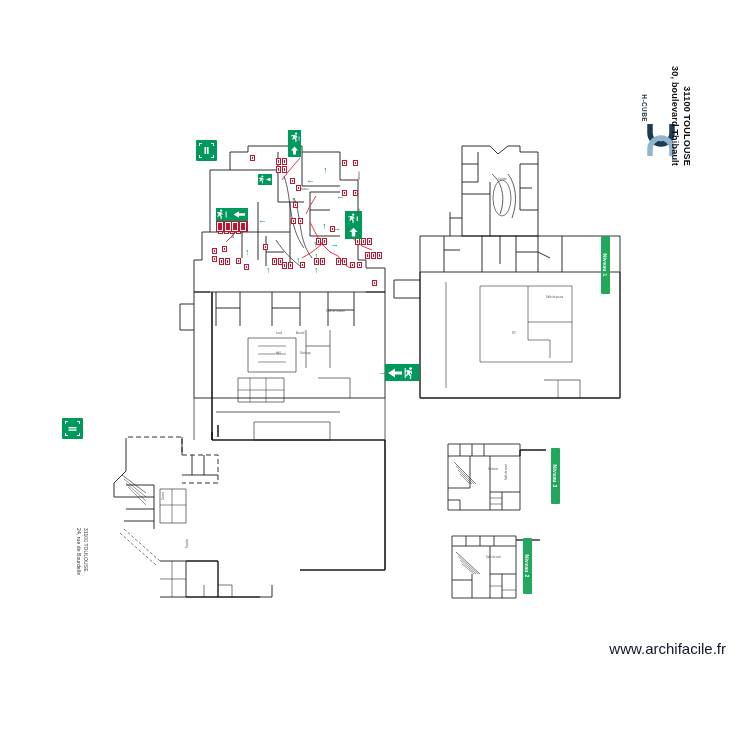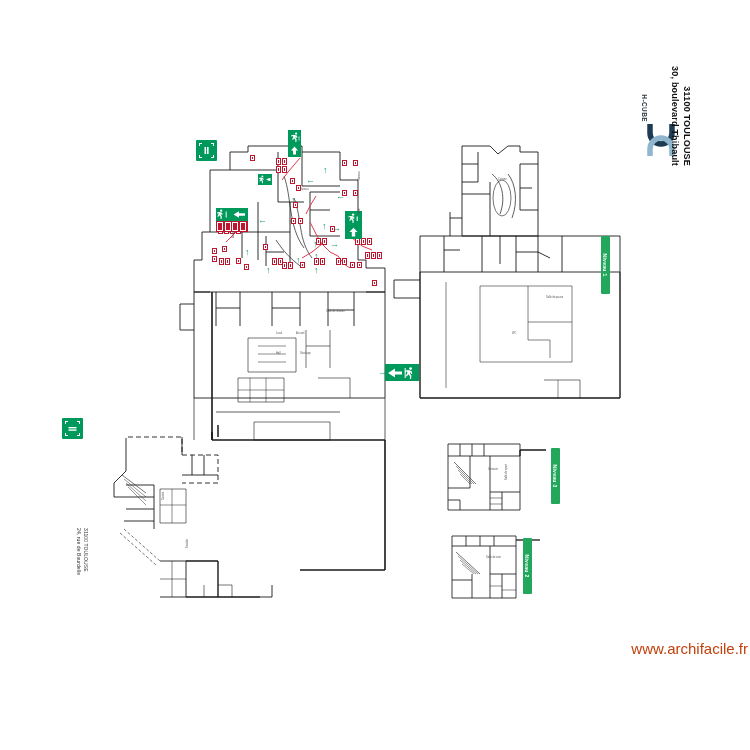--- a/index.html
+++ b/index.html
@@ -51,21 +51,21 @@
 
   
   .addrleft{position:absolute;left:82px;top:528px;transform:rotate(90deg);
             transform-origin:left top;white-space:nowrap;font-size:5px;
             color:#333;letter-spacing:.1px;}
   .addrleft2{position:absolute;left:89px;top:528px;transform:rotate(90deg);
             transform-origin:left top;white-space:nowrap;font-size:5px;
             color:#333;letter-spacing:.1px;}
 
   
-  .footer{position:absolute;right:2px;top:640px;font-size:15px;color:#c2410c;}
+  .footer{position:absolute;right:24px;top:640px;font-size:15px;color:#0f172a;}
 
   
   .rlabel{position:absolute;font-size:2.6px;color:#555;white-space:nowrap;
           line-height:1.25;}
   .rlabel.v{transform:rotate(-90deg);transform-origin:left top;}
 </style>
 </head>
 <body>
 
 <div class="canvas">

